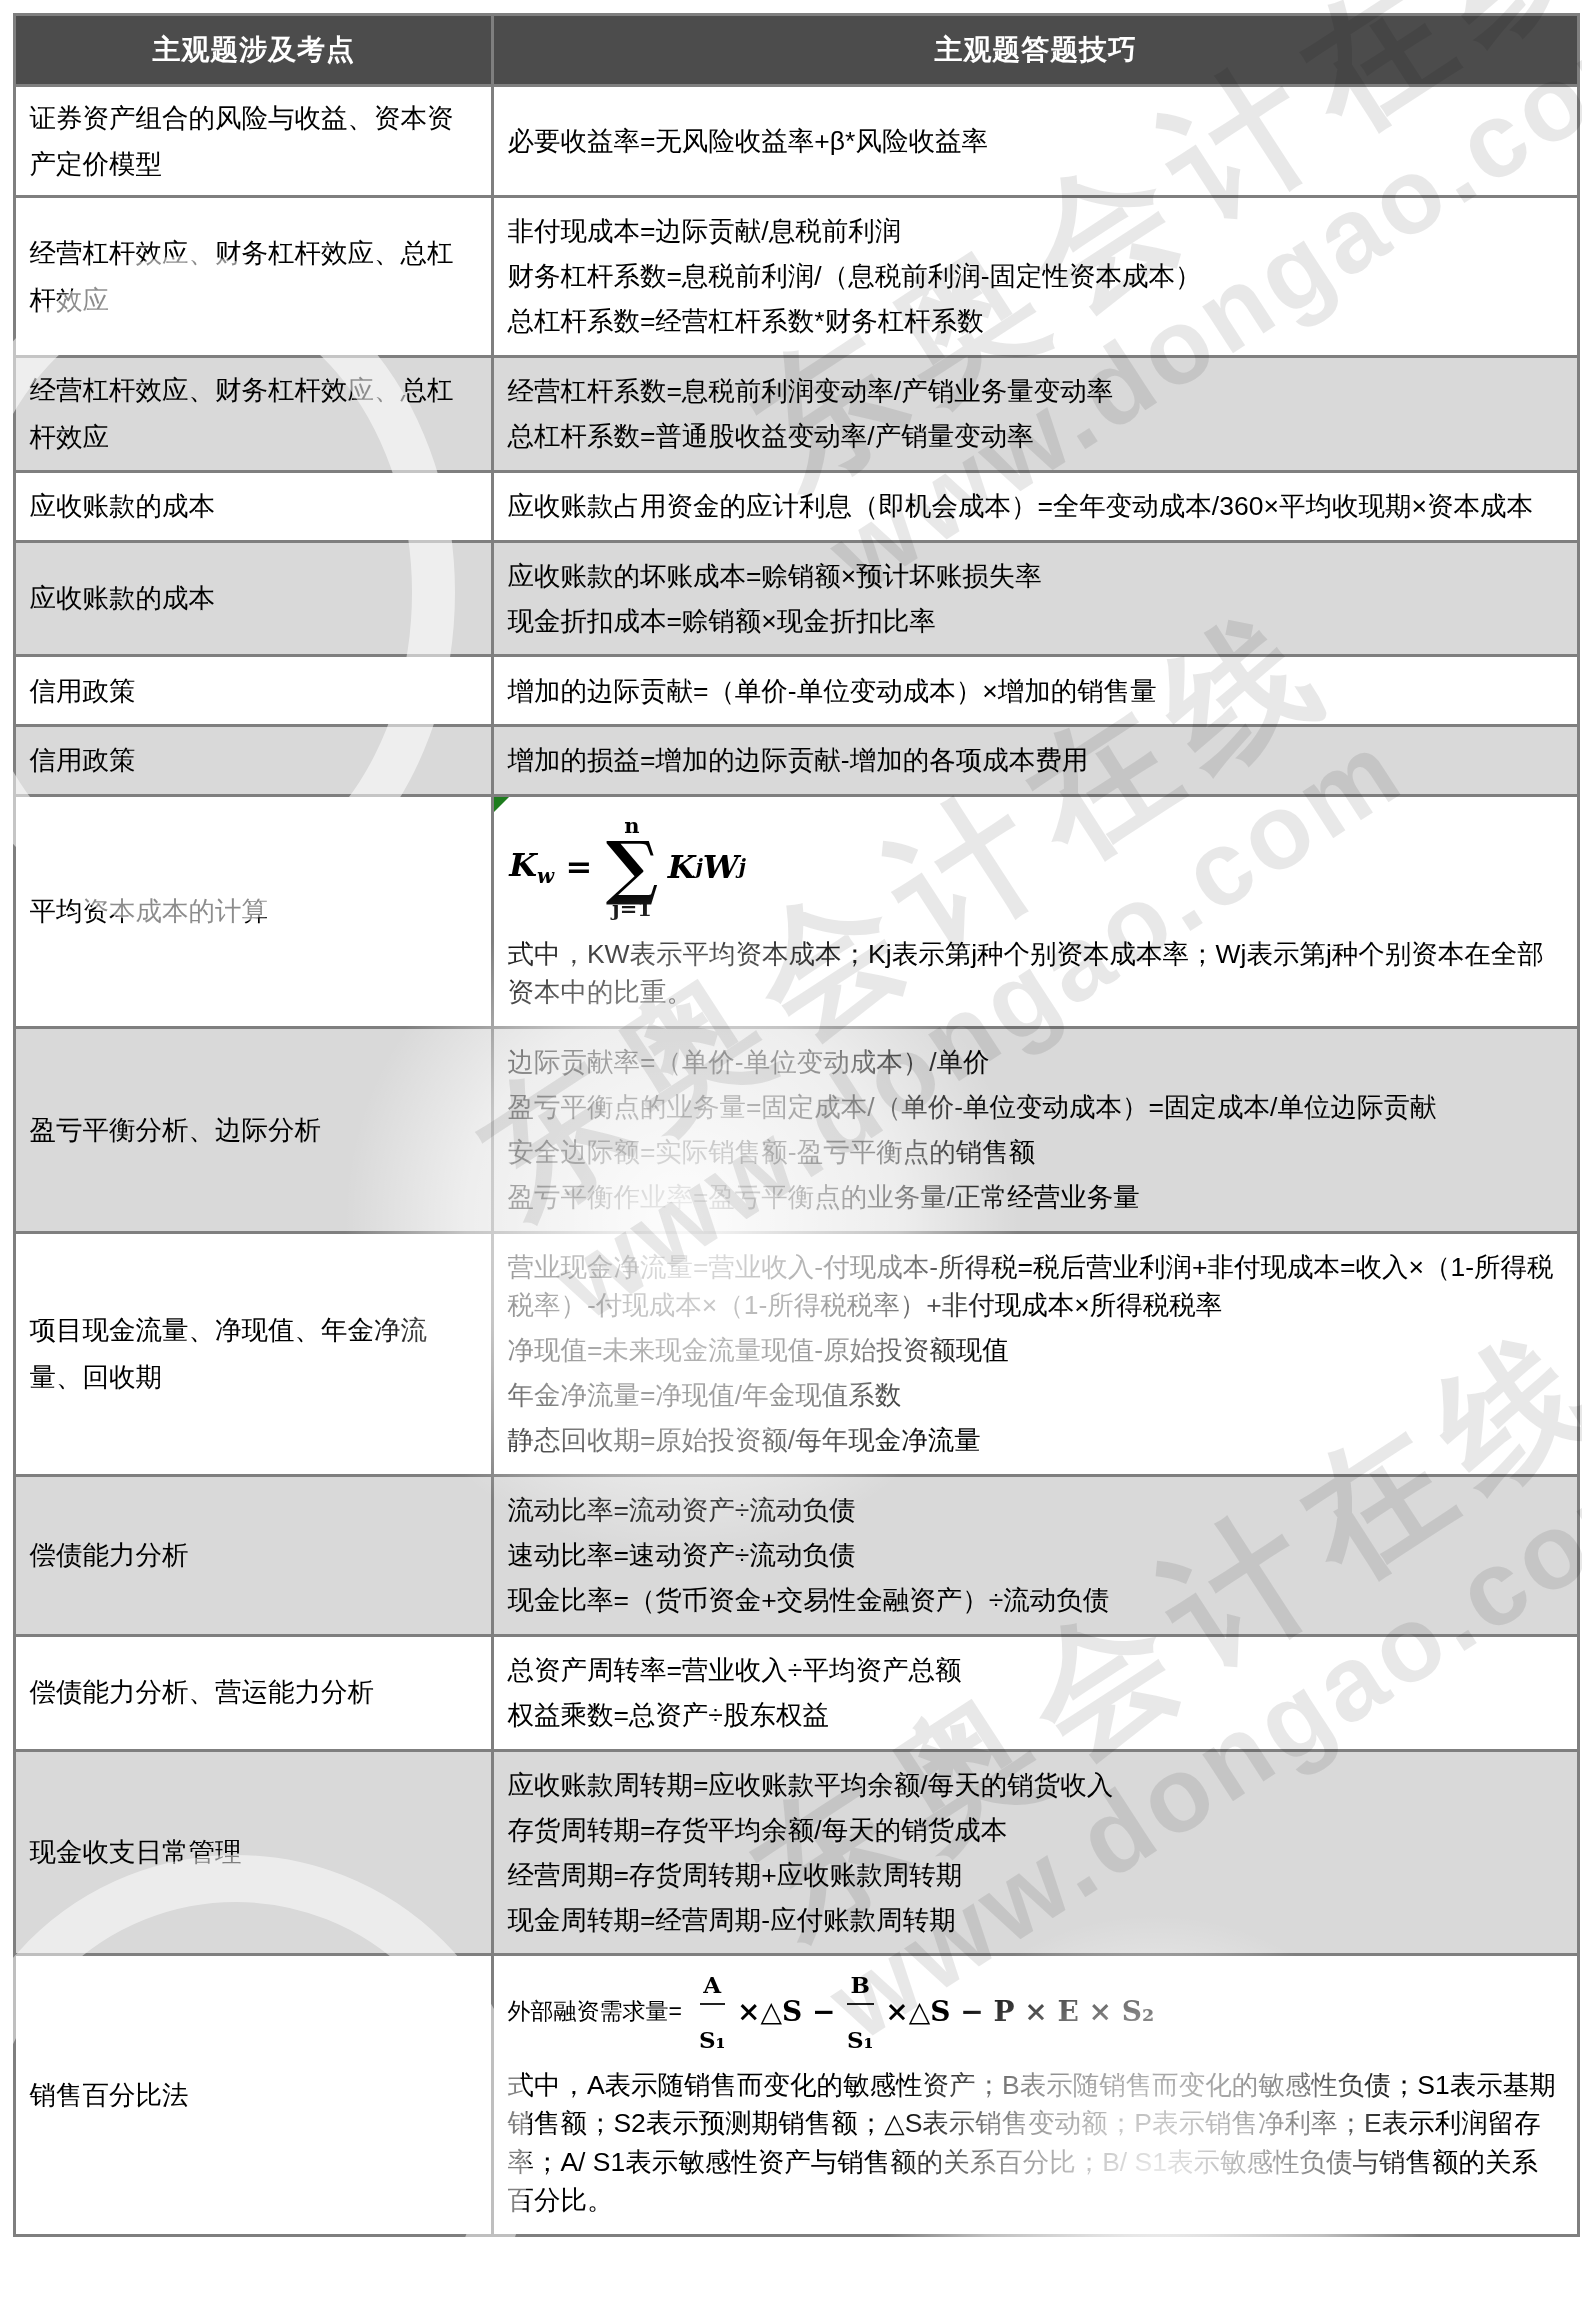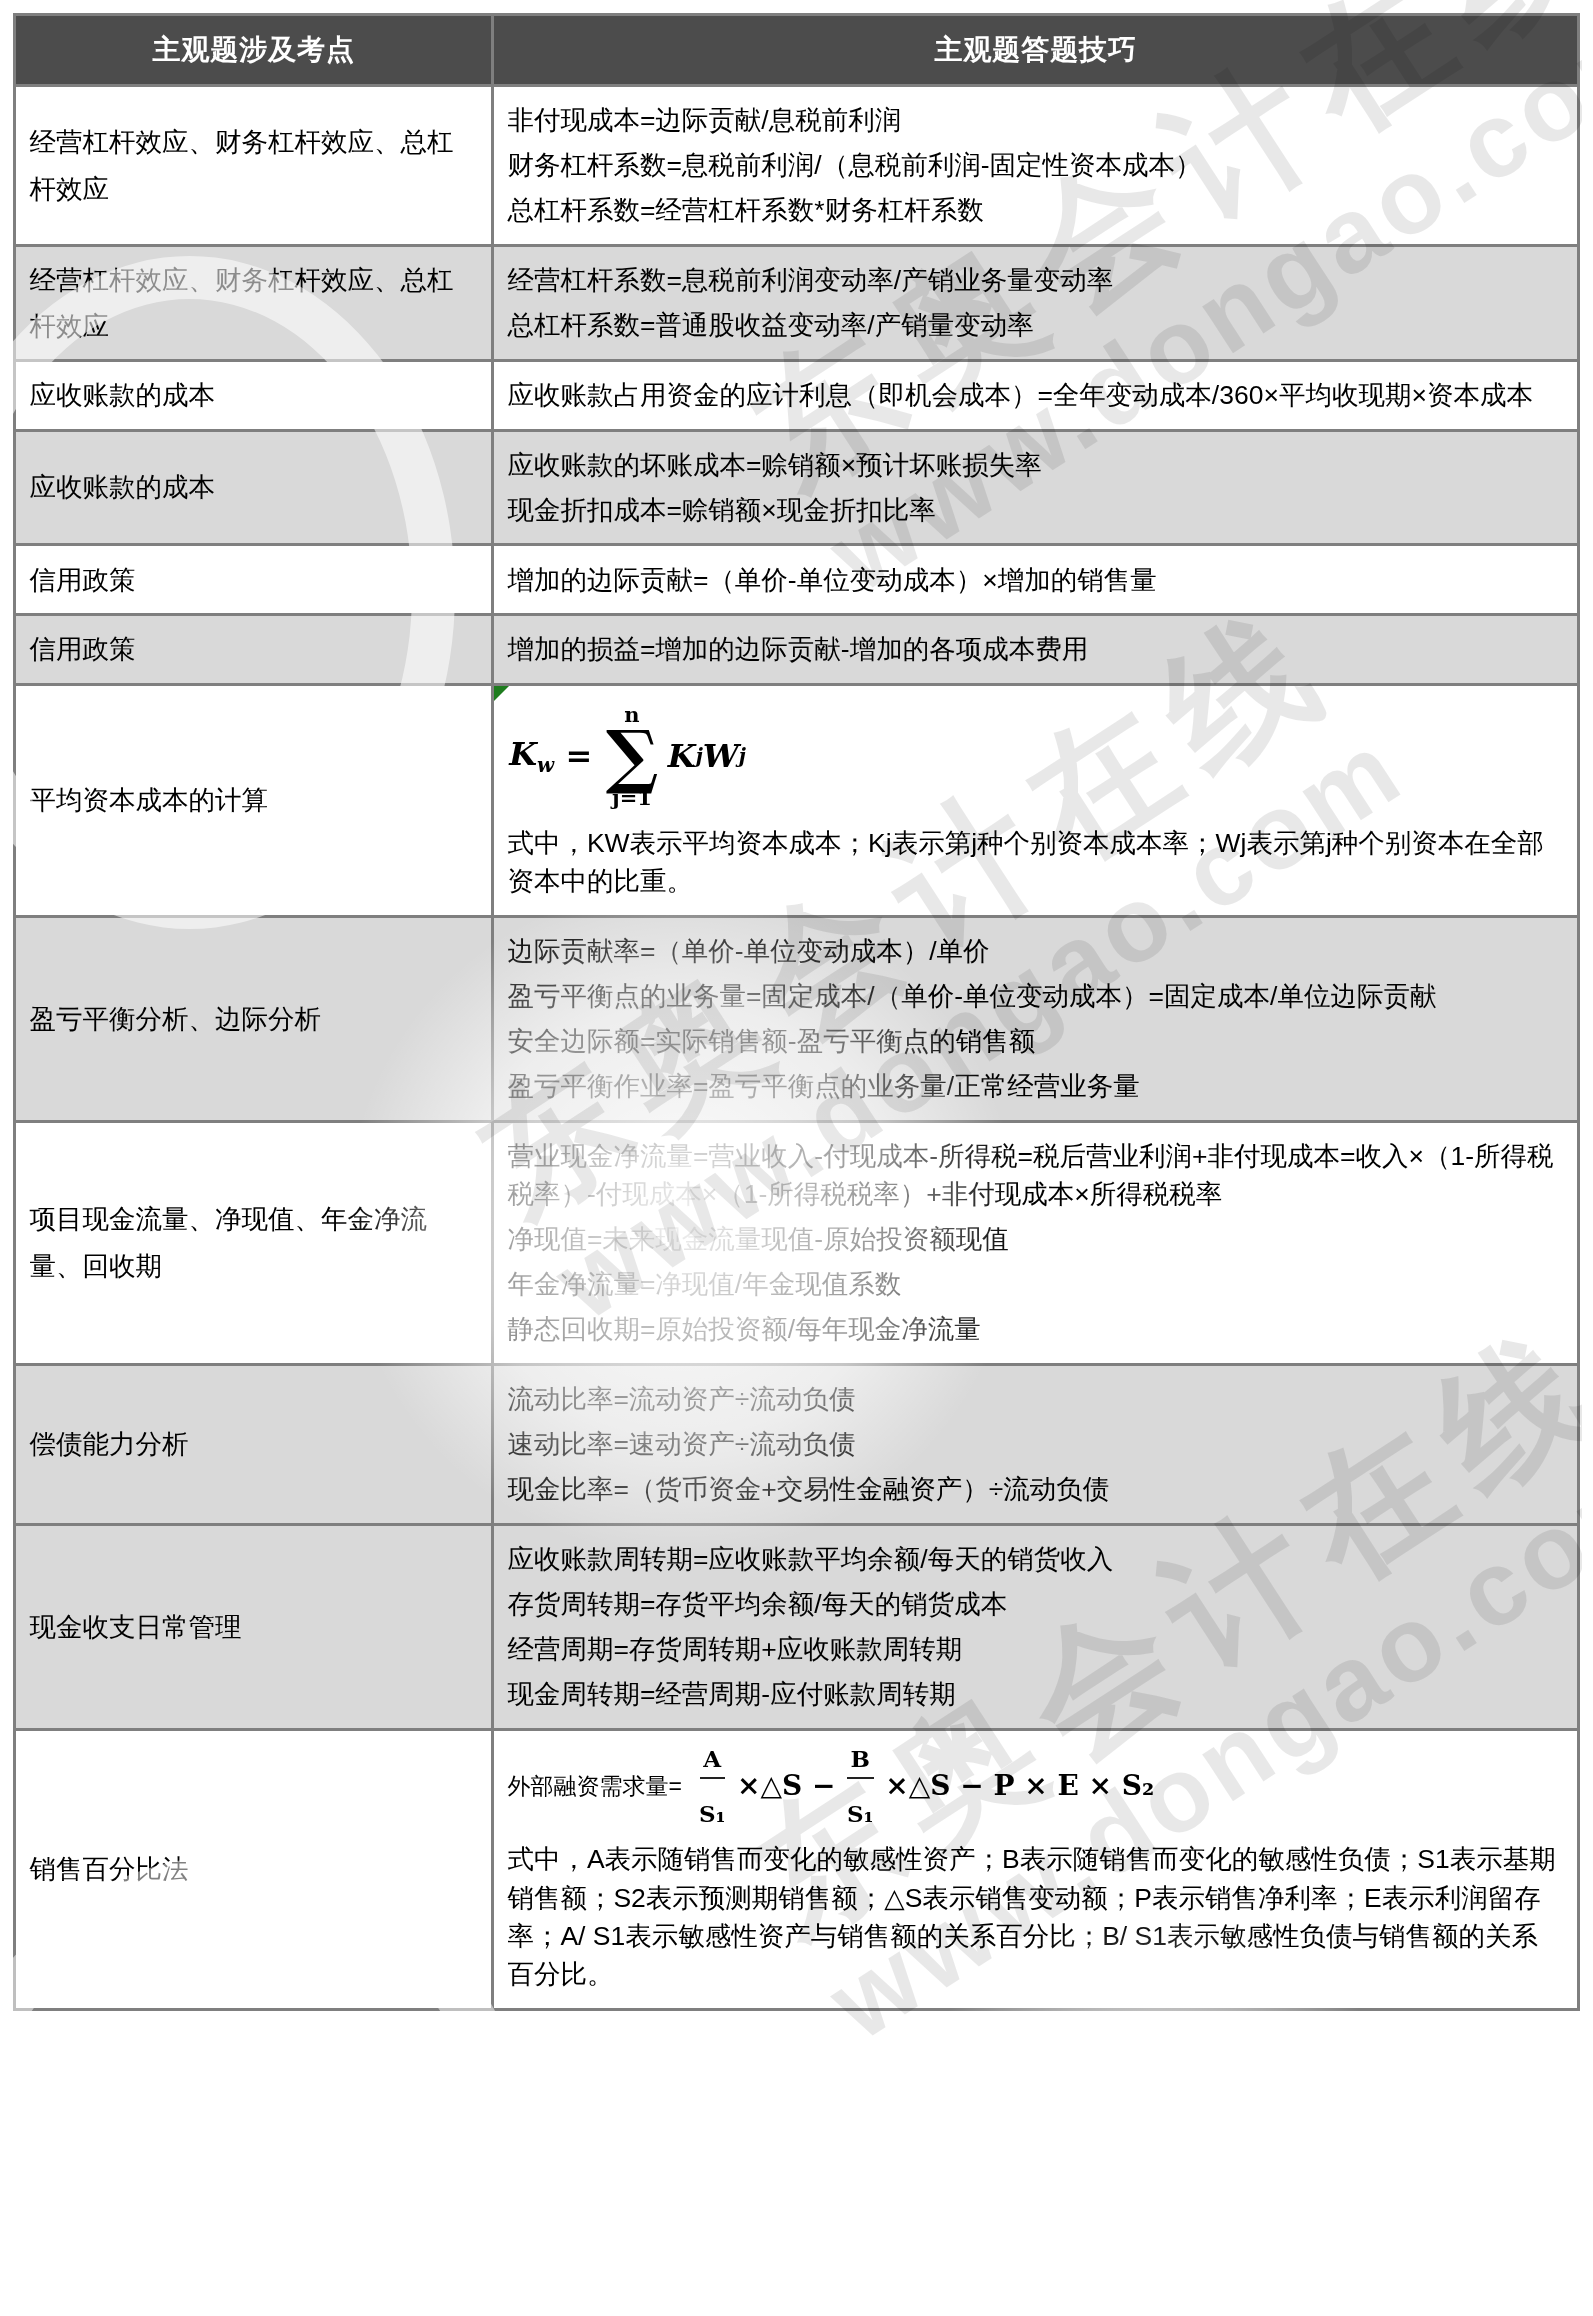--- a/index.html
+++ b/index.html
@@ -68,20 +68,26 @@
         <col>
       </colgroup>
     <thead>
       <tr>
         <th>主观题涉及考点</th>
         <th>主观题答题技巧</th>
       </tr>
     </thead>
     <tbody id="rows">
         <tr class="white">
+          <td class="topic">证券资产组合的风险与收益、资本资产定价模型</td>
+          <td class="tech">
+            <div class="fline">必要收益率=无风险收益率+β*风险收益率</div>
+          </td>
+        </tr>
+        <tr class="white">
           <td class="topic">经营杠杆效应、财务杠杆效应、总杠杆效应</td>
           <td class="tech">
             <div class="fline">非付现成本=边际贡献/息税前利润</div>
             <div class="fline">财务杠杆系数=息税前利润/（息税前利润-固定性资本成本）</div>
             <div class="fline">总杠杆系数=经营杠杆系数*财务杠杆系数</div>
           </td>
         </tr>
         <tr class="gray">
           <td class="topic">经营杠杆效应、财务杠杆效应、总杠杆效应</td>
           <td class="tech">
@@ -153,20 +159,27 @@
             <div class="fline">年金净流量=净现值/年金现值系数</div>
             <div class="fline">静态回收期=原始投资额/每年现金净流量</div>
           </td>
         </tr>
         <tr class="gray">
           <td class="topic">偿债能力分析</td>
           <td class="tech">
             <div class="fline">流动比率=流动资产÷流动负债</div>
             <div class="fline">速动比率=速动资产÷流动负债</div>
             <div class="fline">现金比率=（货币资金+交易性金融资产）÷流动负债</div>
+          </td>
+        </tr>
+        <tr class="white">
+          <td class="topic">偿债能力分析、营运能力分析</td>
+          <td class="tech">
+            <div class="fline">总资产周转率=营业收入÷平均资产总额</div>
+            <div class="fline">权益乘数=总资产÷股东权益</div>
           </td>
         </tr>
         <tr class="gray">
           <td class="topic">现金收支日常管理</td>
           <td class="tech">
             <div class="fline">应收账款周转期=应收账款平均余额/每天的销货收入</div>
             <div class="fline">存货周转期=存货平均余额/每天的销货成本</div>
             <div class="fline">经营周期=存货周转期+应收账款周转期</div>
             <div class="fline">现金周转期=经营周期-应付账款周转期</div>
           </td>

